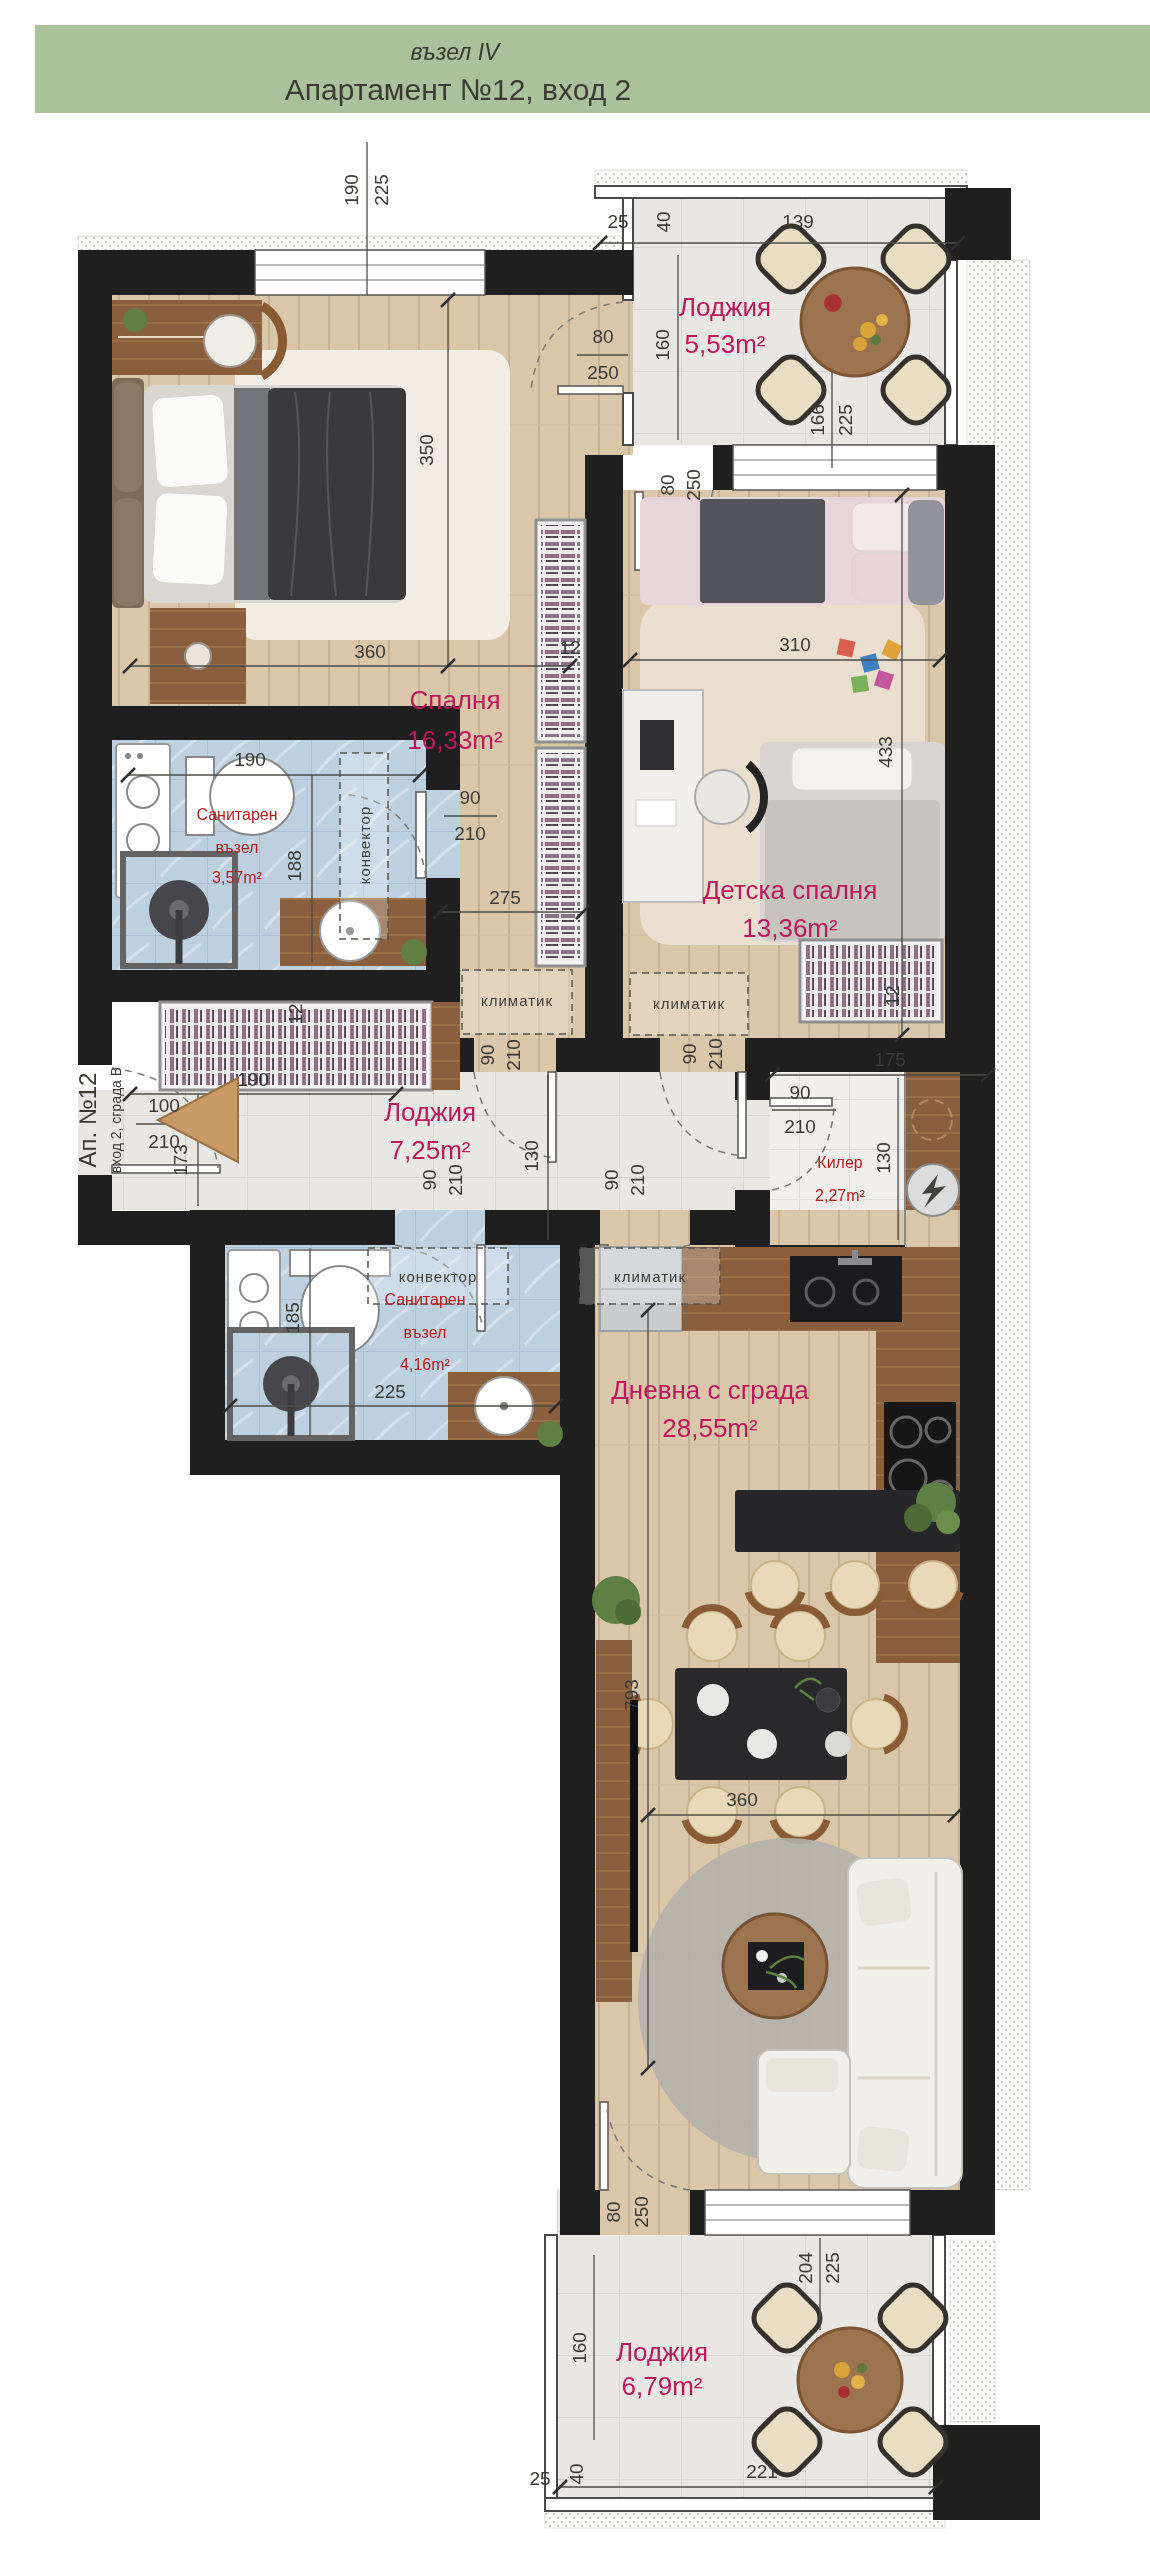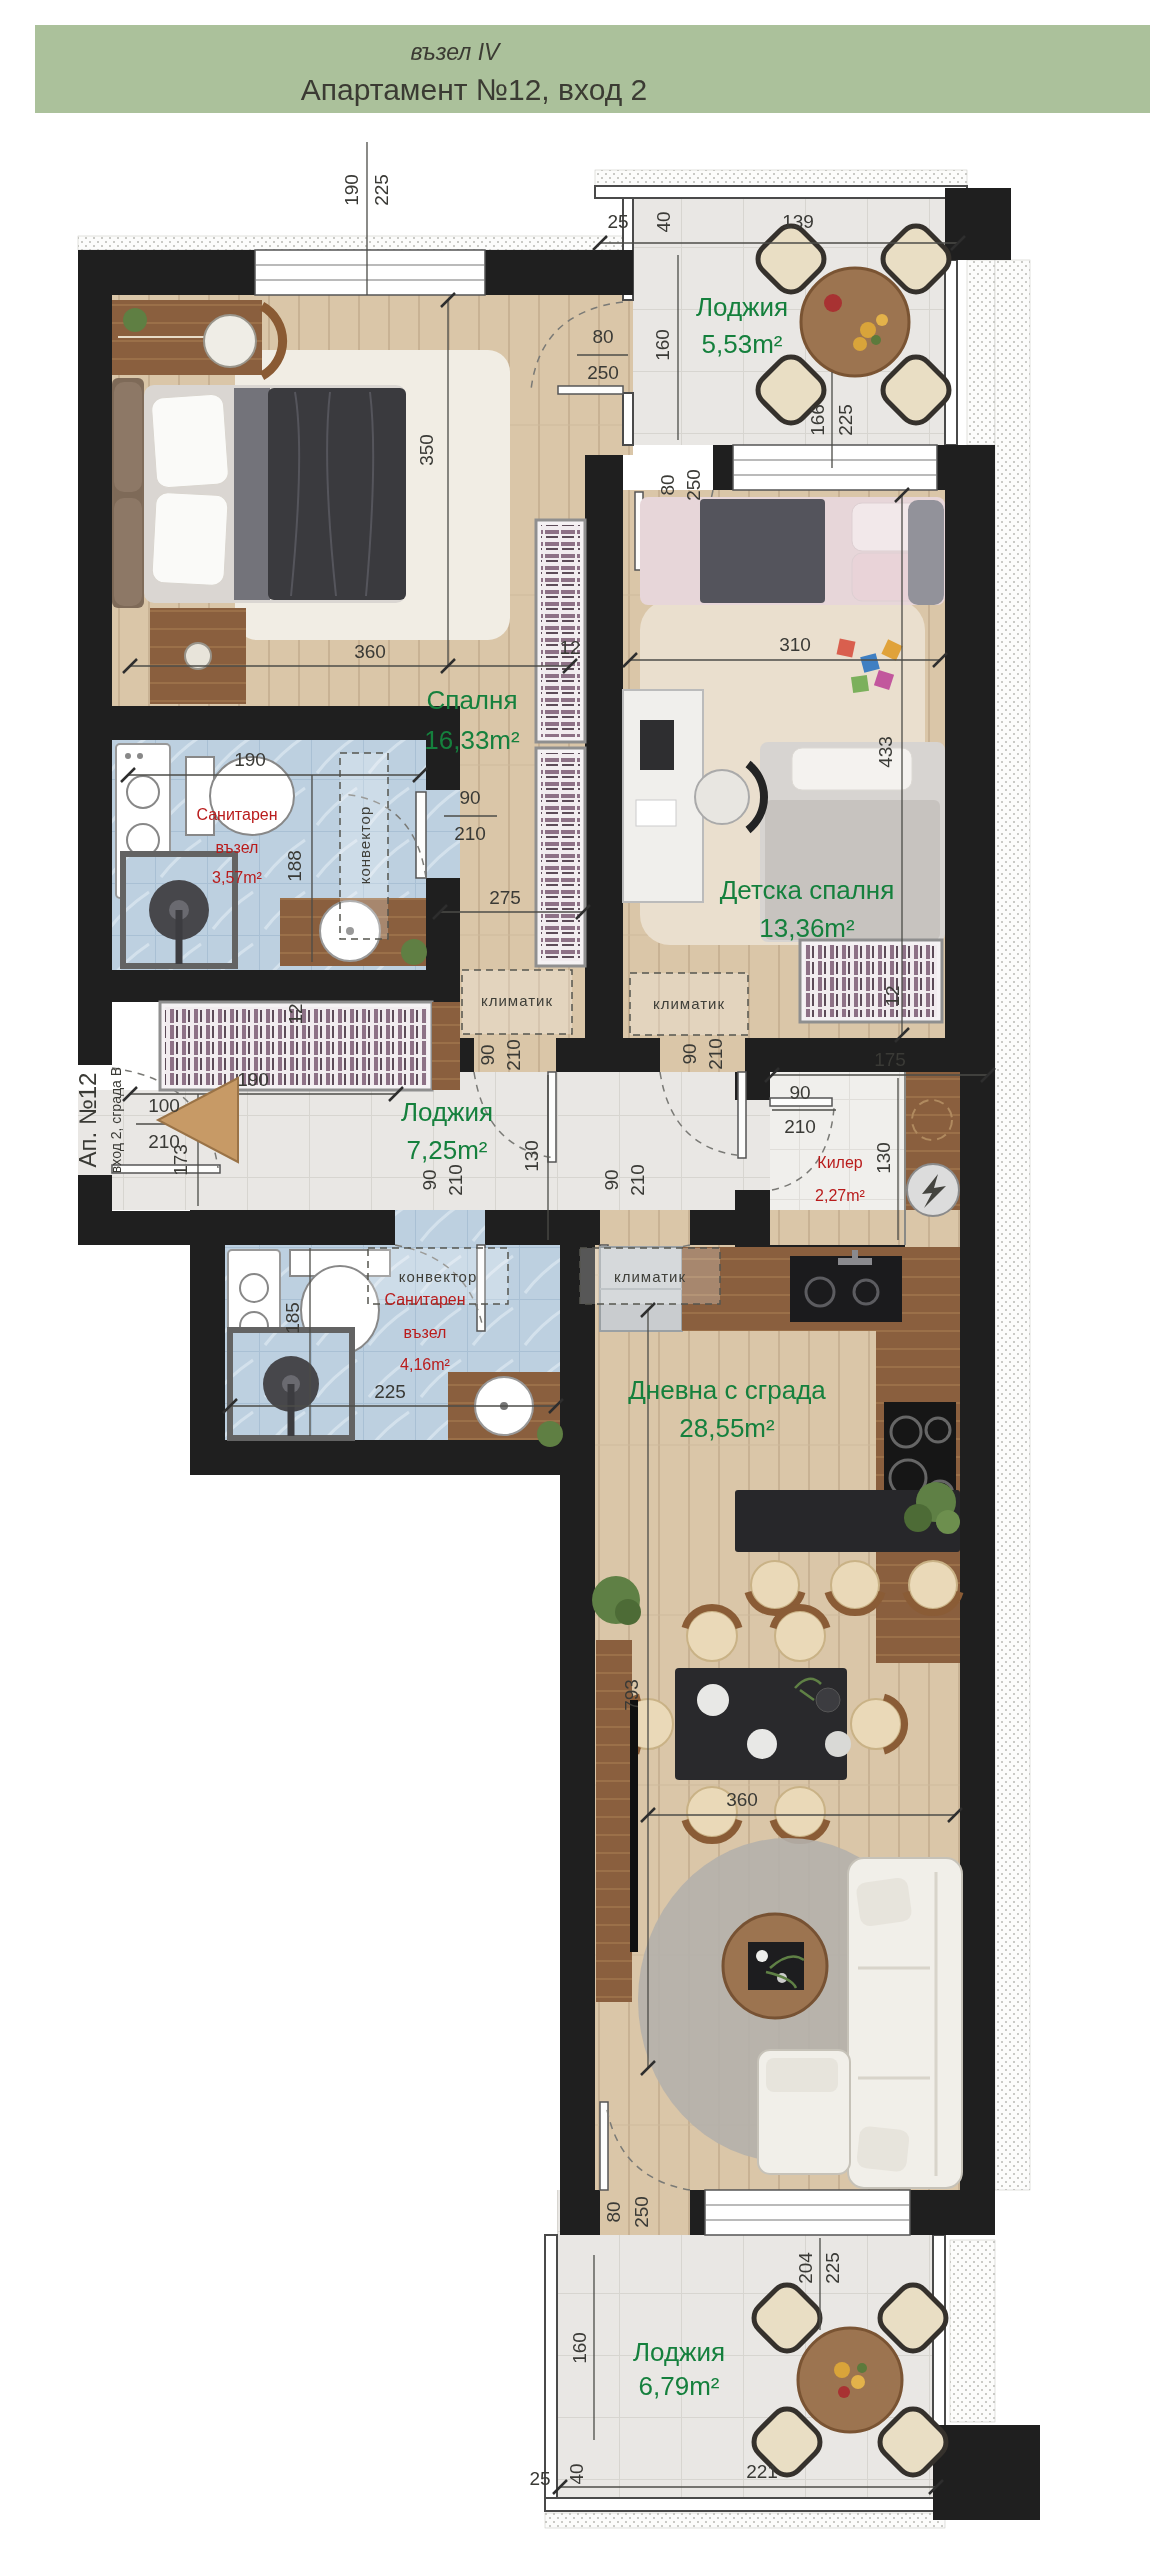--- a/index.html
+++ b/index.html
@@ -1,24 +1,24 @@
 <!DOCTYPE html>
 <html><head>
 <meta charset="utf-8">
 <style>
   html,body{margin:0;padding:0;background:#fff;font-family:"Liberation Sans",sans-serif;}
   .page{position:relative;width:1150px;height:2560px;background:#ffffff;overflow:hidden;}
   .band{position:absolute;left:35px;top:25px;width:1115px;height:88px;background:#abc19b;}
   .txt{position:absolute;transform:translate(-50%,-50%);color:#3b3b33;white-space:nowrap;}
   .rot{transform:translate(-50%,-50%) rotate(-90deg);}
   .hfloor{font-size:23px;font-style:italic;}
-  .htitle{font-size:30px;margin-left:16px;}
+  .htitle{font-size:30px;}
   .brand{position:absolute;right:12px;top:26px;width:auto;font-size:46px;font-weight:bold;color:#ccd8ba;letter-spacing:7px;}
   .dim{font-size:19px;color:#3a3a36;}
-  .room{font-size:26px;color:#15803d;margin-left:17px;}
+  .room{font-size:26px;color:#be185d;}
   .room-sm{font-size:16px;color:#b91c1c;}
   .anno{font-size:15px;color:#3f3f39;letter-spacing:1px;}
   .side-big{font-size:24px;color:#3a3a35;}
   .side-sm{font-size:14px;color:#3a3a35;}
   svg{position:absolute;left:0;top:0;}
 </style>
 </head>
 <body>
 
 <div class="page">

